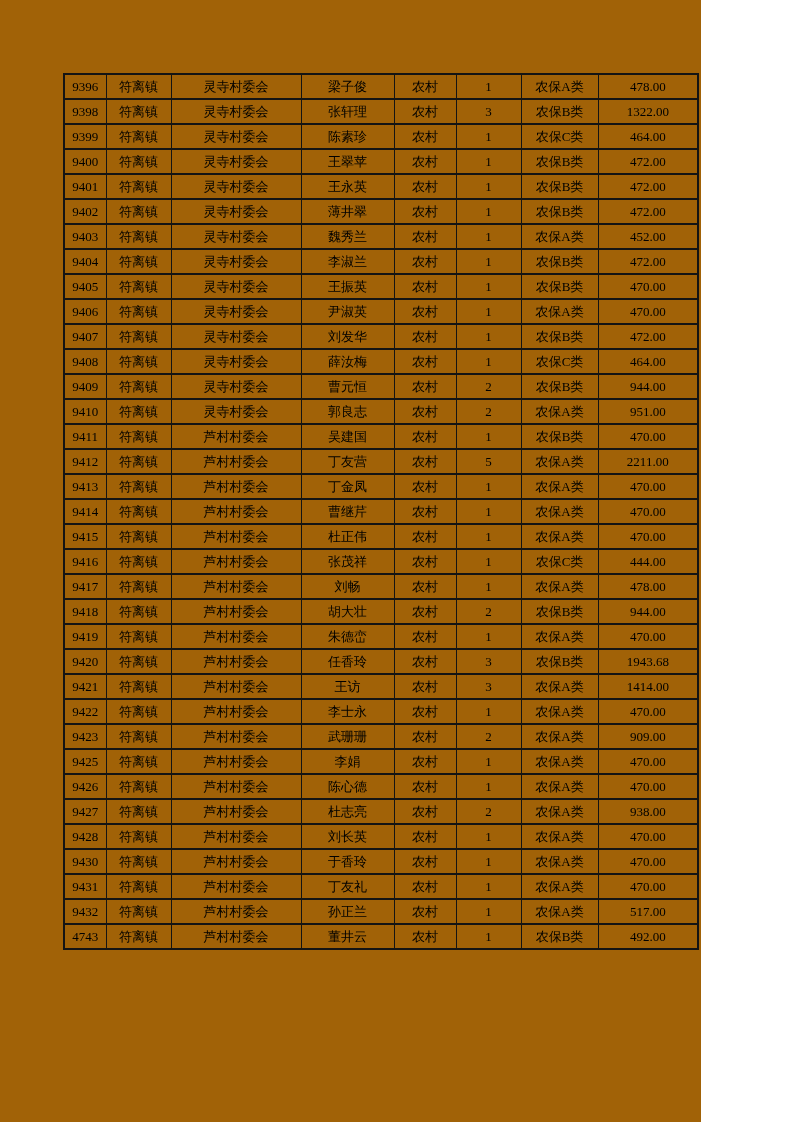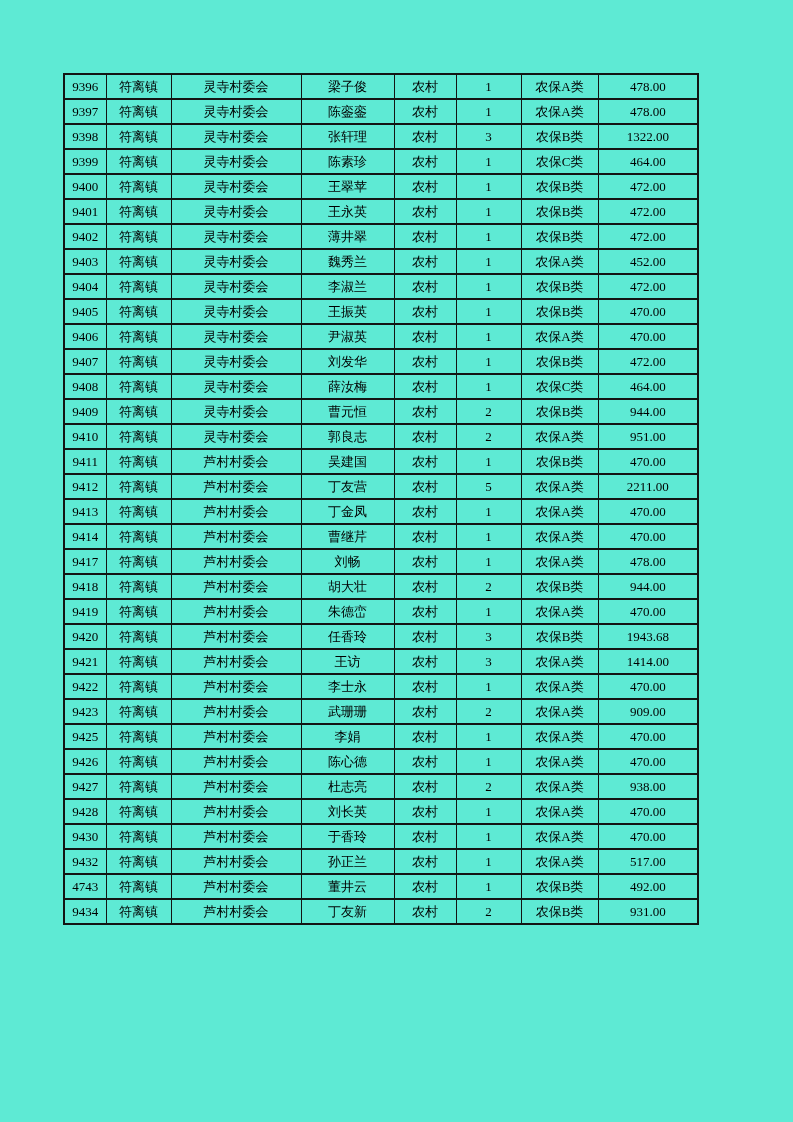--- a/index.html
+++ b/index.html
@@ -2,23 +2,23 @@
 <html><head>
 <meta charset="utf-8">
 <style>
   html, body {
     margin: 0;
     padding: 0;
     background: #ffffff;
   }
   .page {
     position: relative;
-    width: 793px;
+    width: 701px;
     height: 1122px;
-    background: #5eead4;
+    background: #a16207;
     overflow: hidden;
     font-family: "Liberation Serif", "DejaVu Serif", serif;
     color: #000000;
   }
   .doc-table {
     position: absolute;
     left: 63px;
     top: 73px;
     width: 634px;
     border-collapse: collapse;
@@ -68,30 +68,20 @@
           <td>9396</td>
           <td>符离镇</td>
           <td>灵寺村委会</td>
           <td>梁子俊</td>
           <td>农村</td>
           <td>1</td>
           <td>农保A类</td>
           <td>478.00</td>
         </tr>
         <tr>
-          <td>9397</td>
-          <td>符离镇</td>
-          <td>灵寺村委会</td>
-          <td>陈銮銮</td>
-          <td>农村</td>
-          <td>1</td>
-          <td>农保A类</td>
-          <td>478.00</td>
-        </tr>
-        <tr>
           <td>9398</td>
           <td>符离镇</td>
           <td>灵寺村委会</td>
           <td>张轩理</td>
           <td>农村</td>
           <td>3</td>
           <td>农保B类</td>
           <td>1322.00</td>
         </tr>
         <tr>
@@ -248,20 +238,40 @@
           <td>9414</td>
           <td>符离镇</td>
           <td>芦村村委会</td>
           <td>曹继芹</td>
           <td>农村</td>
           <td>1</td>
           <td>农保A类</td>
           <td>470.00</td>
         </tr>
         <tr>
+          <td>9415</td>
+          <td>符离镇</td>
+          <td>芦村村委会</td>
+          <td>杜正伟</td>
+          <td>农村</td>
+          <td>1</td>
+          <td>农保A类</td>
+          <td>470.00</td>
+        </tr>
+        <tr>
+          <td>9416</td>
+          <td>符离镇</td>
+          <td>芦村村委会</td>
+          <td>张茂祥</td>
+          <td>农村</td>
+          <td>1</td>
+          <td>农保C类</td>
+          <td>444.00</td>
+        </tr>
+        <tr>
           <td>9417</td>
           <td>符离镇</td>
           <td>芦村村委会</td>
           <td>刘畅</td>
           <td>农村</td>
           <td>1</td>
           <td>农保A类</td>
           <td>478.00</td>
         </tr>
         <tr>
@@ -368,44 +378,44 @@
           <td>9430</td>
           <td>符离镇</td>
           <td>芦村村委会</td>
           <td>于香玲</td>
           <td>农村</td>
           <td>1</td>
           <td>农保A类</td>
           <td>470.00</td>
         </tr>
         <tr>
+          <td>9431</td>
+          <td>符离镇</td>
+          <td>芦村村委会</td>
+          <td>丁友礼</td>
+          <td>农村</td>
+          <td>1</td>
+          <td>农保A类</td>
+          <td>470.00</td>
+        </tr>
+        <tr>
           <td>9432</td>
           <td>符离镇</td>
           <td>芦村村委会</td>
           <td>孙正兰</td>
           <td>农村</td>
           <td>1</td>
           <td>农保A类</td>
           <td>517.00</td>
         </tr>
         <tr>
           <td>4743</td>
           <td>符离镇</td>
           <td>芦村村委会</td>
           <td>董井云</td>
           <td>农村</td>
           <td>1</td>
           <td>农保B类</td>
           <td>492.00</td>
-        </tr>
-        <tr>
-          <td>9434</td>
-          <td>符离镇</td>
-          <td>芦村村委会</td>
-          <td>丁友新</td>
-          <td>农村</td>
-          <td>2</td>
-          <td>农保B类</td>
-          <td>931.00</td>
         </tr>
       </tbody>
   </table>
 </div>
 
 </body></html>

